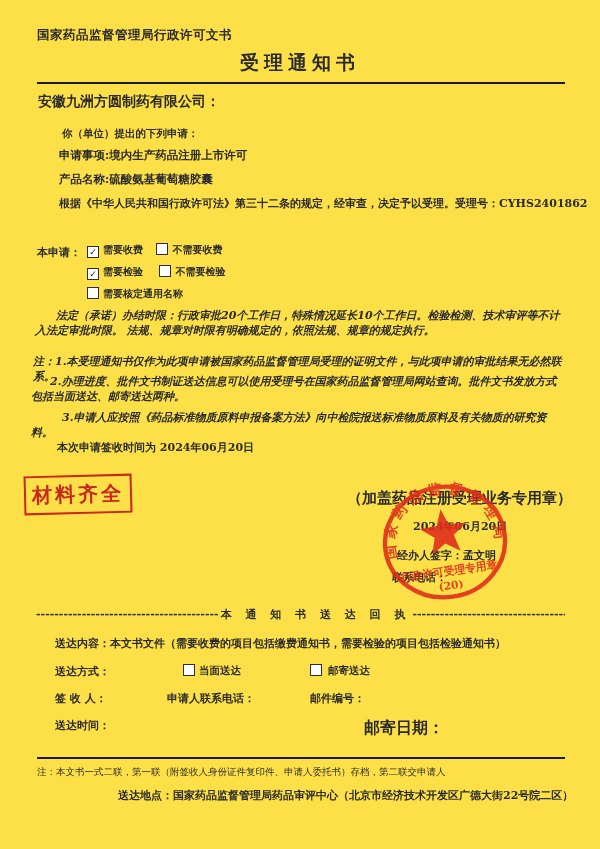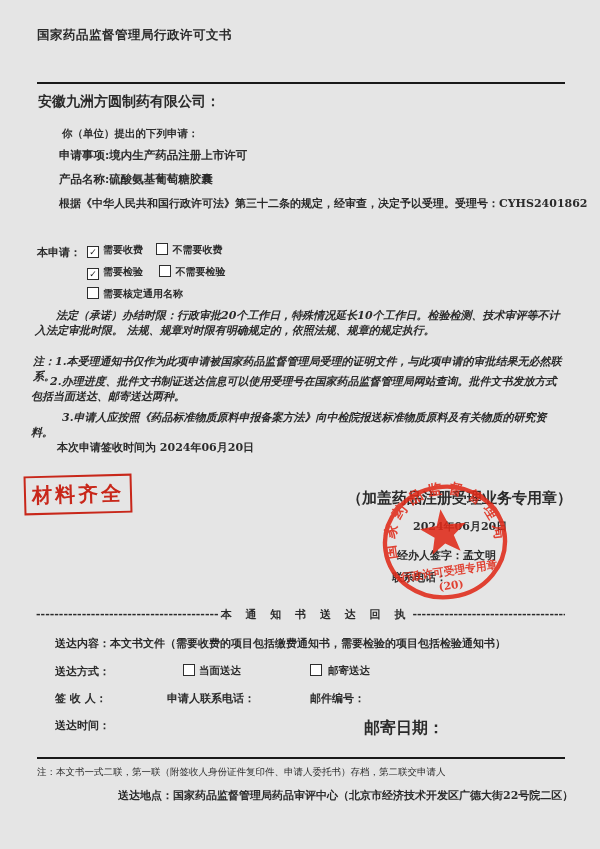--- a/index.html
+++ b/index.html
@@ -1,17 +1,17 @@
 <!DOCTYPE html>
 <html><head>
 <meta charset="utf-8">
 <style>
   html,body { margin:0; padding:0; background:#ffffff; }
   .page {
-    position:relative; width:600px; height:849px; background:#e5e5e5;
+    position:relative; width:600px; height:849px; background:#fde047;
     font-family:"DejaVu Serif","Liberation Serif",serif;
     color:#2b2b2b; overflow:hidden;
   }
   .t { position:absolute; white-space:nowrap; font-size:11.5px; font-weight:600; }
   .para { position:absolute; white-space:normal; font-size:11px; font-weight:600; line-height:14.5px;font-style:italic; }
   .header-label {
     font-family:"DejaVu Sans","Liberation Sans",sans-serif;
     font-weight:bold; font-size:12.5px; letter-spacing:0.5px;
   }
   .doc-title {
@@ -51,20 +51,21 @@
   .divider .dlabel { letter-spacing:5px; margin:0 2px; }
   .footnote { font-size:9.5px; font-weight:normal;text-align:right; }
 </style>
 </head>
 <body>
 
 <div class="page">
 
   <div class="t header-label" style="left:37px; top:27px;">国家药品监督管理局行政许可文书</div>
 
+  <div class="doc-title" style="top:50px;">受理通知书</div>
 
   <div class="rule" style="left:37px; width:528px; top:82px;"></div>
 
   <div class="t recipient" style="left:38px; top:93px;">安徽九洲方圆制药有限公司：</div>
 
   <div class="t intro" style="left:62px; top:127px;">你（单位）提出的下列申请：</div>
 
   <div class="t" style="left:59px; top:148px;">申请事项:境内生产药品注册上市许可</div>
 
   <div class="t" style="left:59px; top:172px;">产品名称:硫酸氨基葡萄糖胶囊</div>

